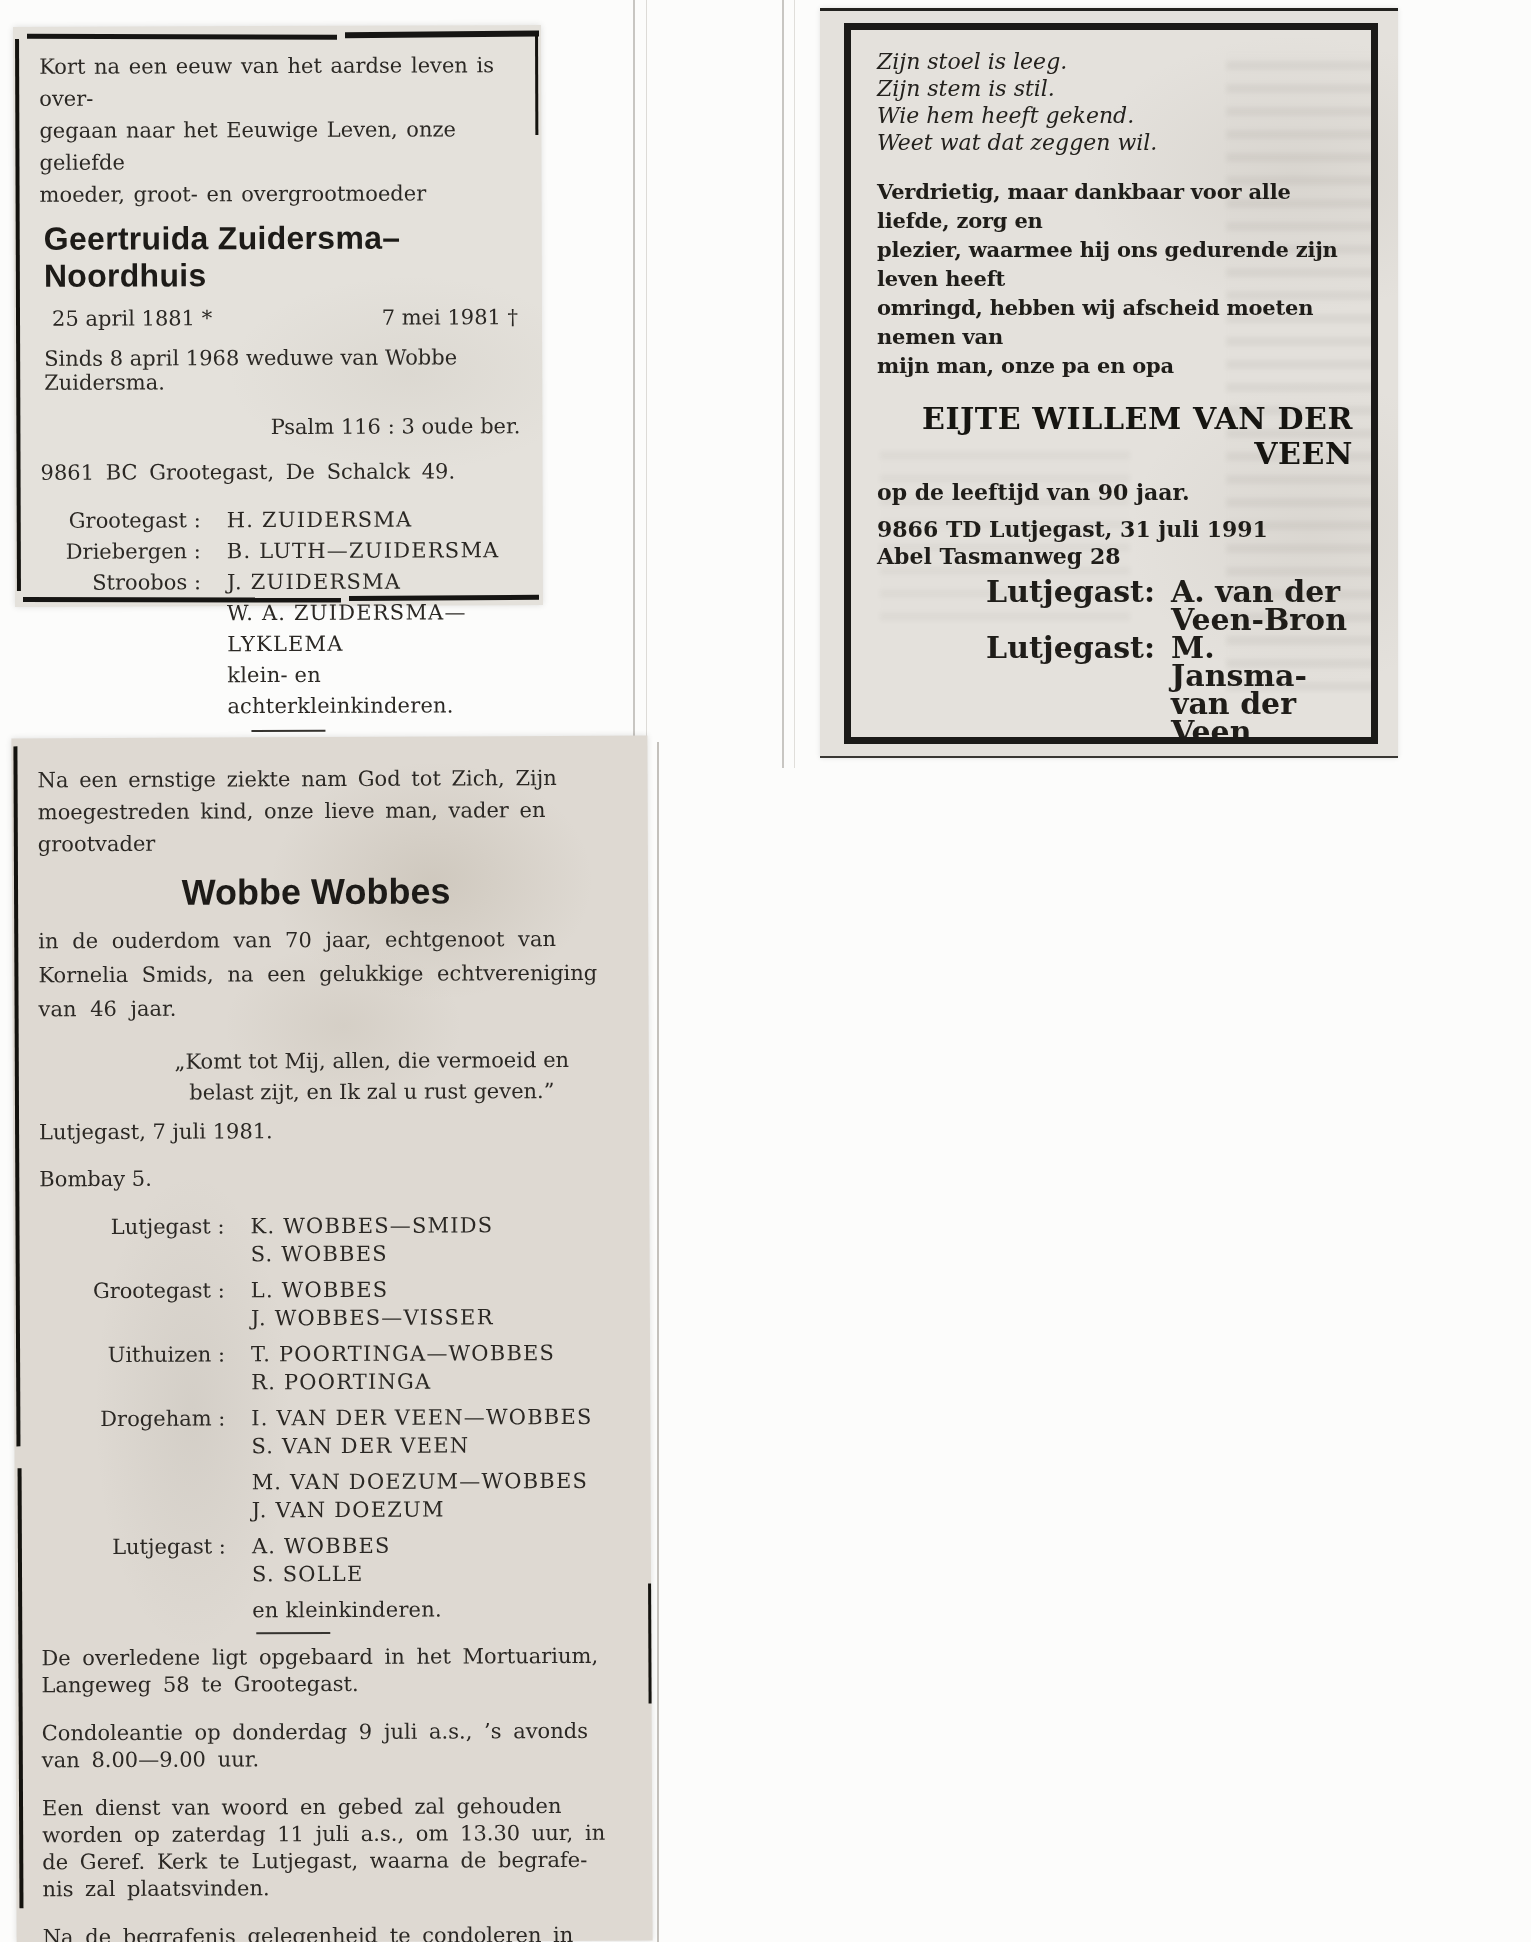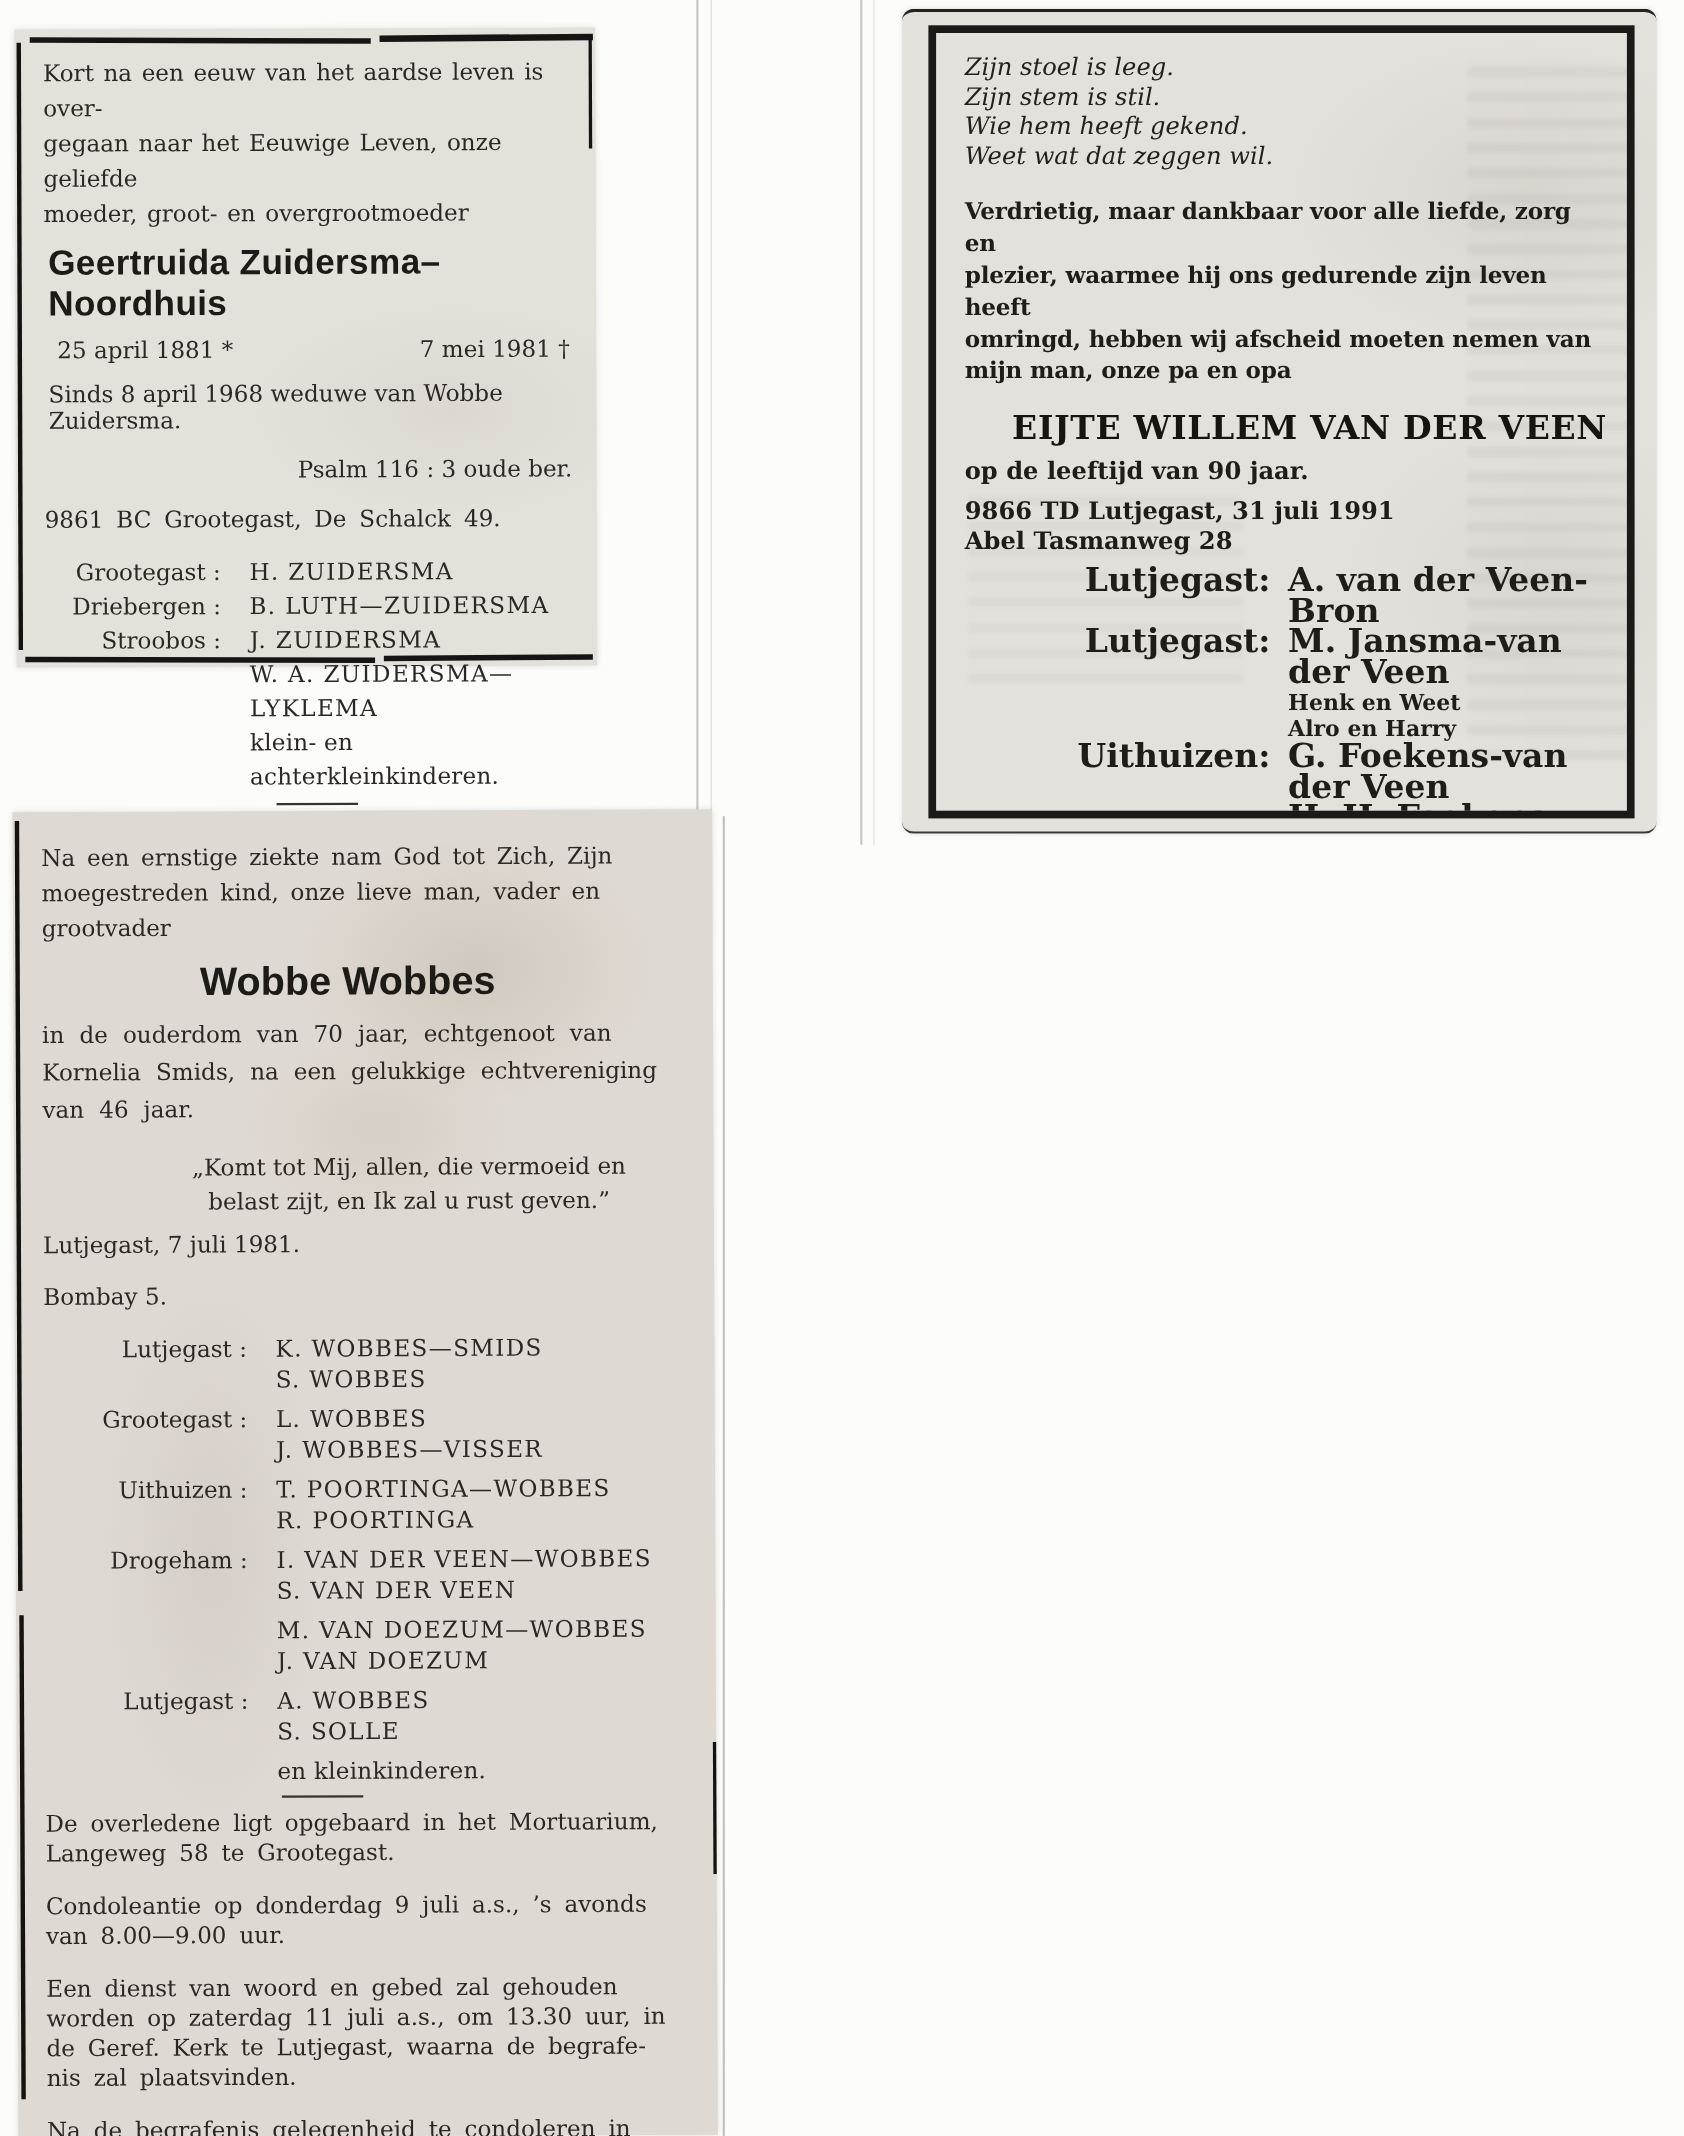--- a/index.html
+++ b/index.html
@@ -35,29 +35,28 @@
   .addr1{font-size:21px;margin-top:12px;word-spacing:5px;}
   .mlist{margin-top:14px;font-size:21px;}
   .mrow{display:grid;grid-template-columns:160px 1fr;column-gap:26px;line-height:31px;}
   .mrow .place{text-align:right;}
   .mrow .nm{letter-spacing:1.2px;}
   .mrow .nm.plain{letter-spacing:0.2px;}
   .divider{width:74px;border-top:2px solid #35332f;margin:8px auto 0 210px;}
   #clip1 .closing{font-size:21px;line-height:28px;word-spacing:9px;white-space:pre-line;margin-top:12px;}
   
   #clip2{
-    left:820px;top:8px;width:686px;height:750px;
+    left:820px;top:8px;width:578px;height:750px;
     background:
       radial-gradient(300px 200px at 82% 22%, rgba(140,133,120,0.12), transparent 70%),
       radial-gradient(260px 220px at 85% 70%, rgba(140,133,120,0.10), transparent 70%),
       #e4e1dc;
     border-top:3px solid #23221f;
     border-bottom:2px solid #3a3834;
     box-shadow:0 0 5px rgba(0,0,0,0.10);
-    border-radius:11px;
   }
   #clip2 .frame{
     position:absolute;left:24px;right:20px;top:12px;bottom:12px;
     border:7px solid #1b1a18;
     padding:14px 18px 10px 26px;box-sizing:border-box;
     overflow:hidden;
   }
   #clip2 .bleed{
     position:absolute;pointer-events:none;
     background:repeating-linear-gradient(0deg, rgba(105,102,93,0.18) 0 9px, rgba(105,102,93,0.02) 9px 23px);

